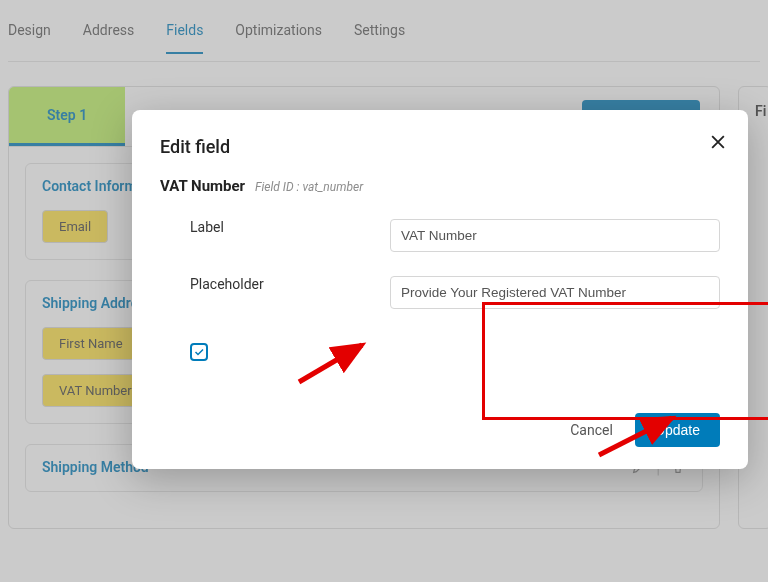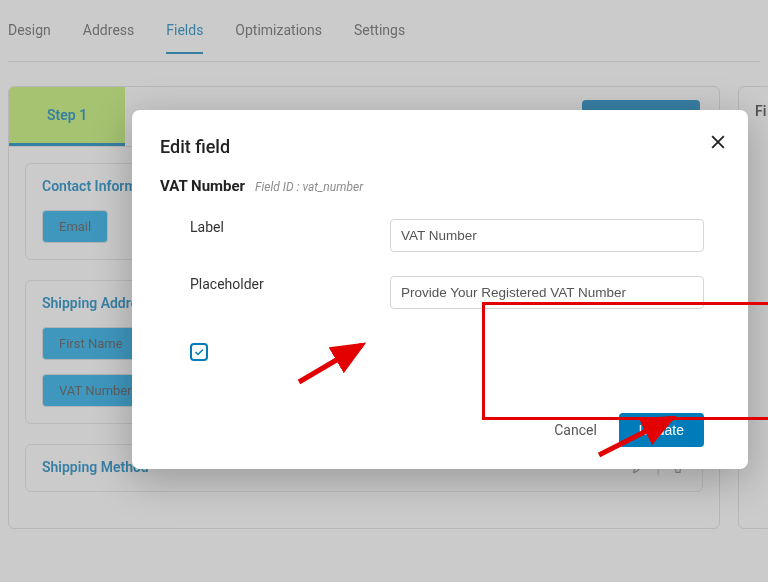--- a/index.html
+++ b/index.html
@@ -9,28 +9,28 @@
   .tab { color:#5a5a5a; font-size:14px; padding-bottom:14px; cursor:pointer; border-bottom:2px solid transparent; margin-bottom:-1px;}
   .tab.active { color:#007cba; border-bottom-color:#007cba; }
   .panel-outer { display:flex; gap:18px; margin-top:24px; }
   .main-panel { flex:0 0 712px; border:1px solid #dcdcdc; border-radius:6px; background:#fff; padding:0; overflow:hidden;}
   .step-tabs { display:flex; border-bottom:1px solid #e0e0e0; }
   .step-tab { padding:20px 38px; font-weight:600; color:#007cba; border-bottom:3px solid #007cba; background:#bef264;}
   .step-body { padding:16px; }
   .card { border:1px solid #e2e2e2; border-radius:6px; padding:14px 16px 16px 16px; margin-bottom:20px; }
   .card-title { font-weight:600; color:#007cba; font-size:14px; margin-bottom:16px;}
   .pill-row { display:flex; gap:16px; flex-wrap:wrap; }
-  .pill { border:1px solid #d7d7d7; background:#0ea5e9; border-radius:4px; padding:8px 16px; font-size:13px; color:#444;}
+  .pill { border:1px solid #d7d7d7; background:#fde047; border-radius:4px; padding:8px 16px; font-size:13px; color:#444;}
   .card-actions { float:right; display:flex; gap:10px; align-items:center; color:#8a8a8a;}
   .side-panel { flex:1; border:1px solid #dcdcdc; border-radius:6px; padding:16px; font-weight:600; overflow:hidden;}
   .hidden-btn { position:absolute; top:100px; left:582px; width:118px; height:34px; background:#007cba; border-radius:4px; }
 
   .dim { position:absolute; inset:0; background:rgba(130,130,130,0.42); }
 
-  .modal { position:absolute; left:132px; top:110px; width:616px; background:#fff; border-radius:8px; box-shadow:0 10px 40px rgba(0,0,0,0.25); padding:26px 44px 22px 28px; }
+  .modal { position:absolute; left:132px; top:110px; width:616px; background:#fff; border-radius:8px; box-shadow:0 10px 40px rgba(0,0,0,0.25); padding:26px 28px 22px 28px; }
   .modal h2 { font-size:18px; font-weight:500; color:#222; }
   .close-x { position:absolute; right:20px; top:22px; cursor:pointer; }
   .close-x svg { width:20px; height:20px; stroke:#222; stroke-width:2.2; }
   .field-name-row { margin-top:20px; display:flex; align-items:baseline; gap:10px; flex-wrap:wrap;}
   .field-name-row strong { font-size:15px; font-weight:700; color:#222;}
   .field-name-row em { font-style:italic; font-size:12px; color:#8d8d8d; font-weight:400;}
   .form-row { display:flex; align-items:flex-start; margin-top:24px;margin-left:30px; }
   .form-row .lbl { flex:0 0 200px; font-size:14px; color:#333; }
   .form-row .ctrl { flex:1; }
   .text-input { width:100%; border:1px solid #d6d6d6; border-radius:4px; padding:8px 10px; font-size:13.5px; color:#555; outline:none; }

